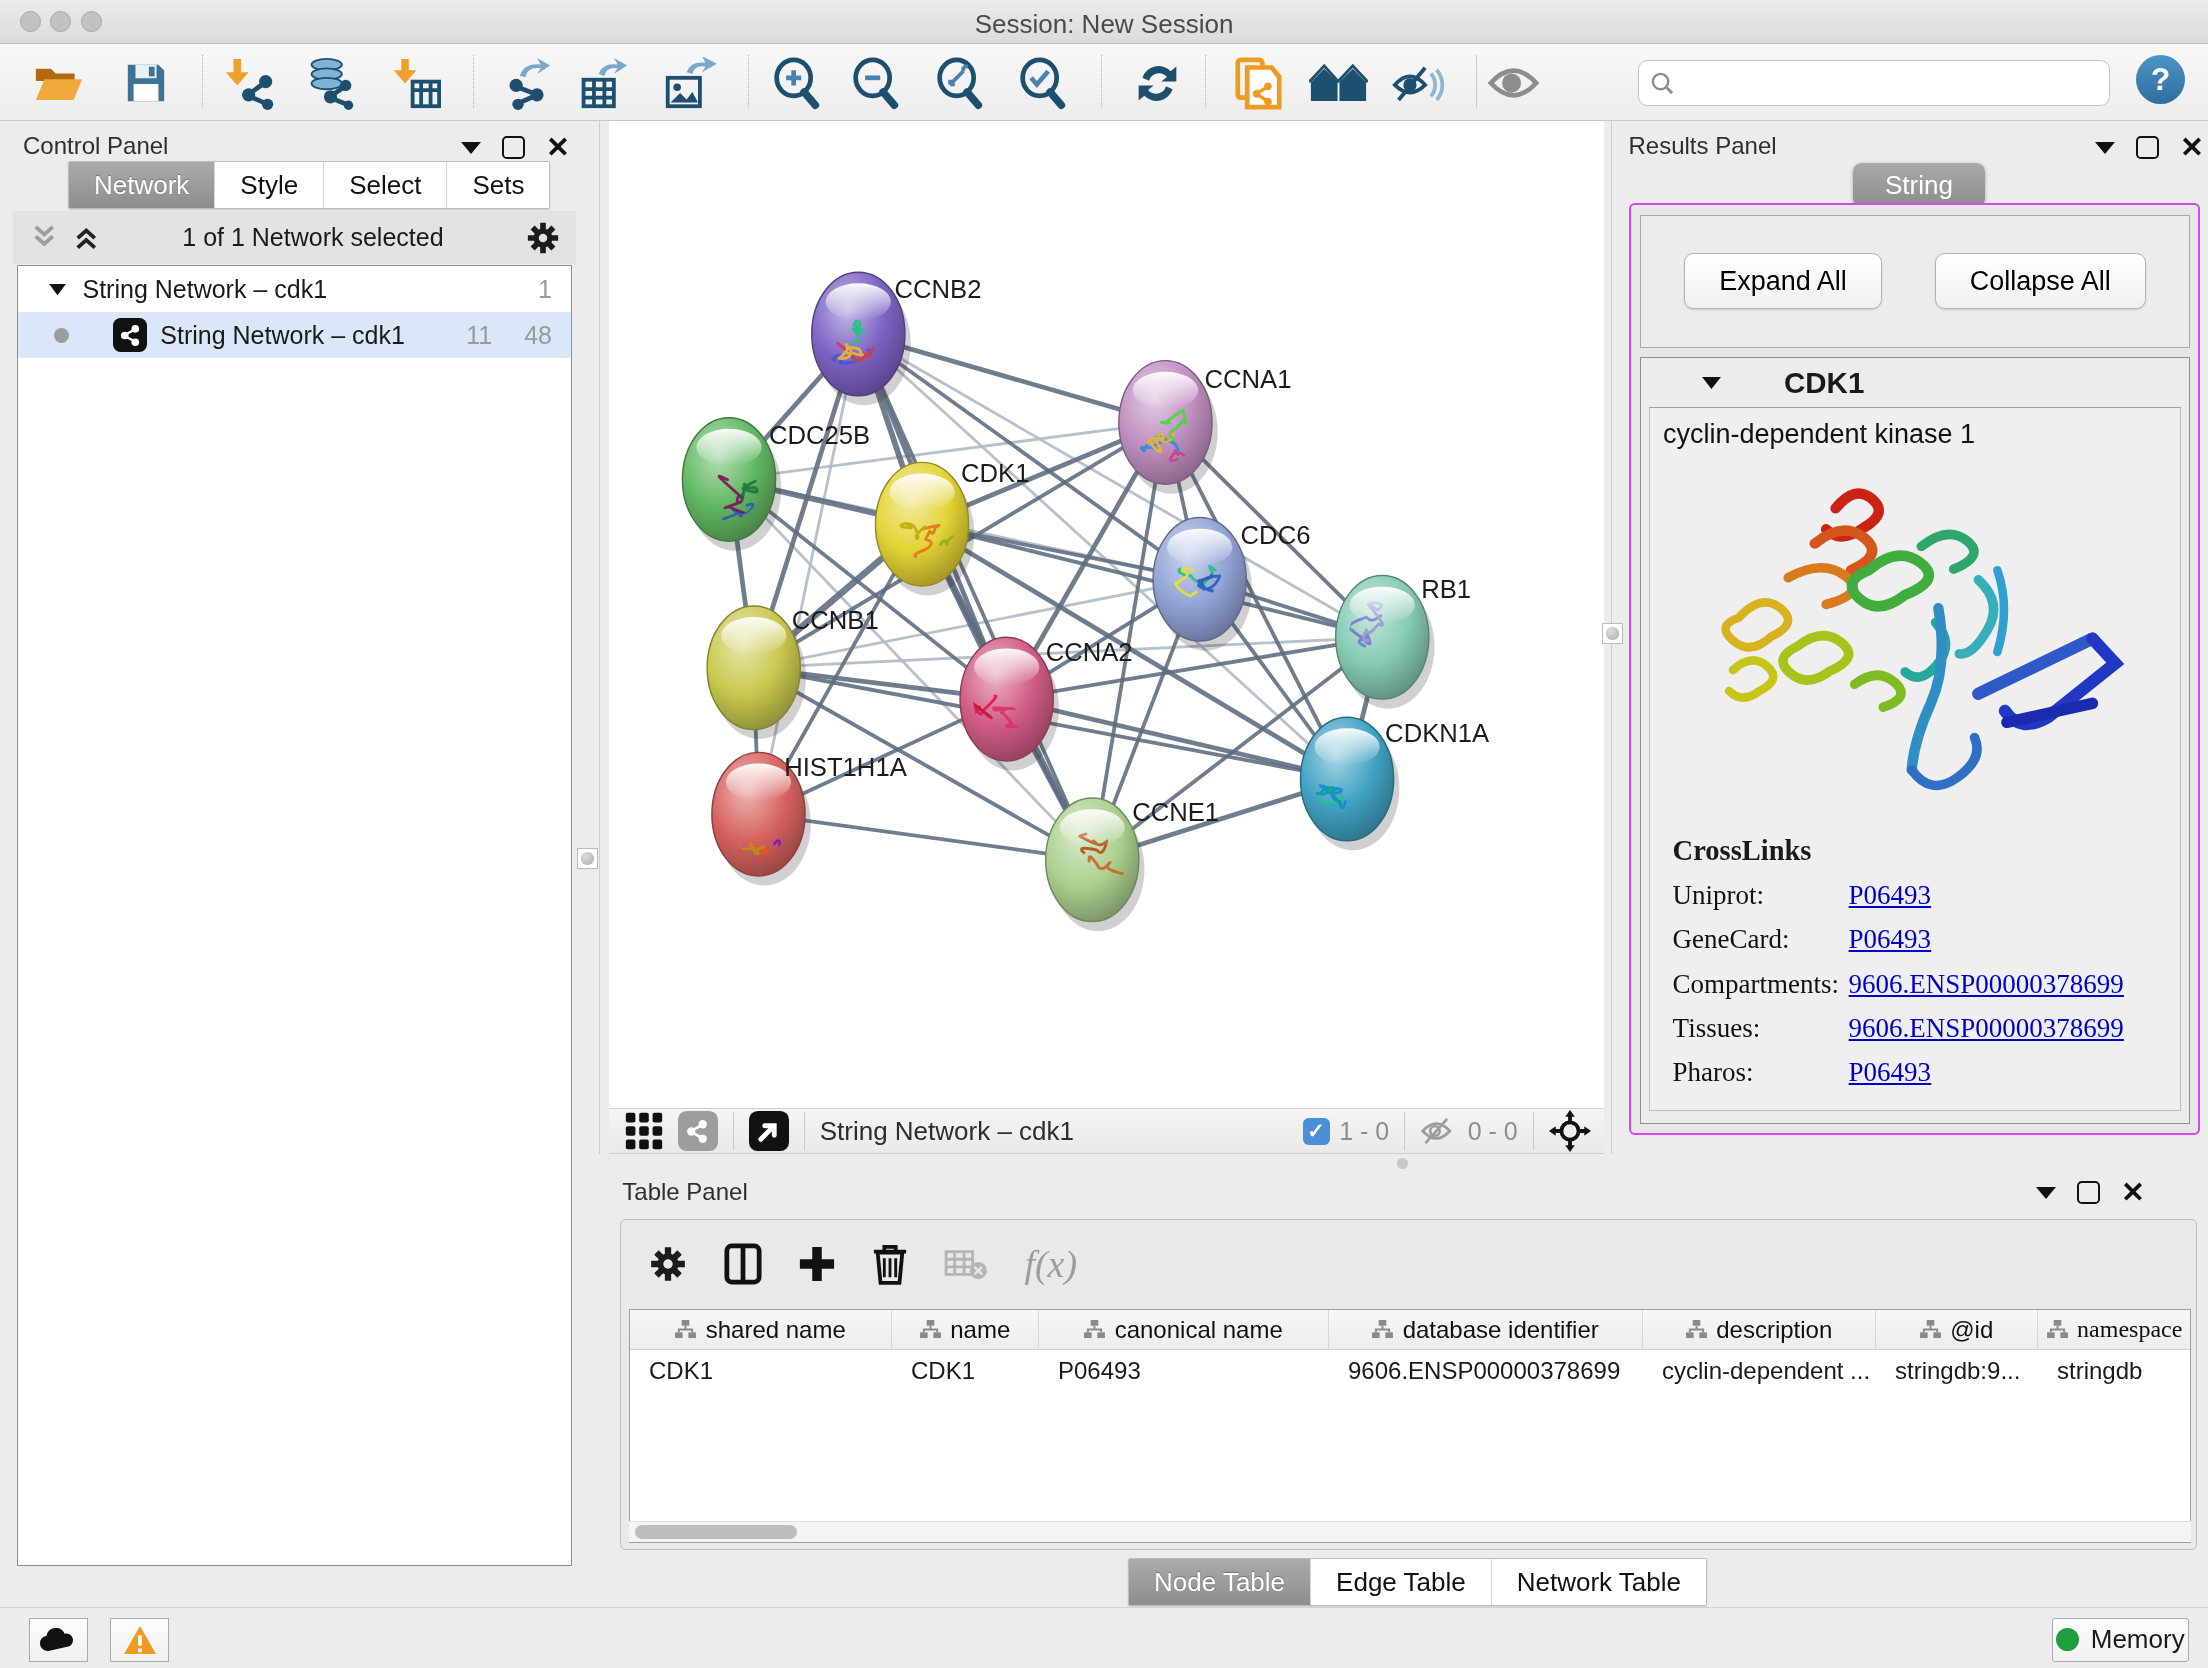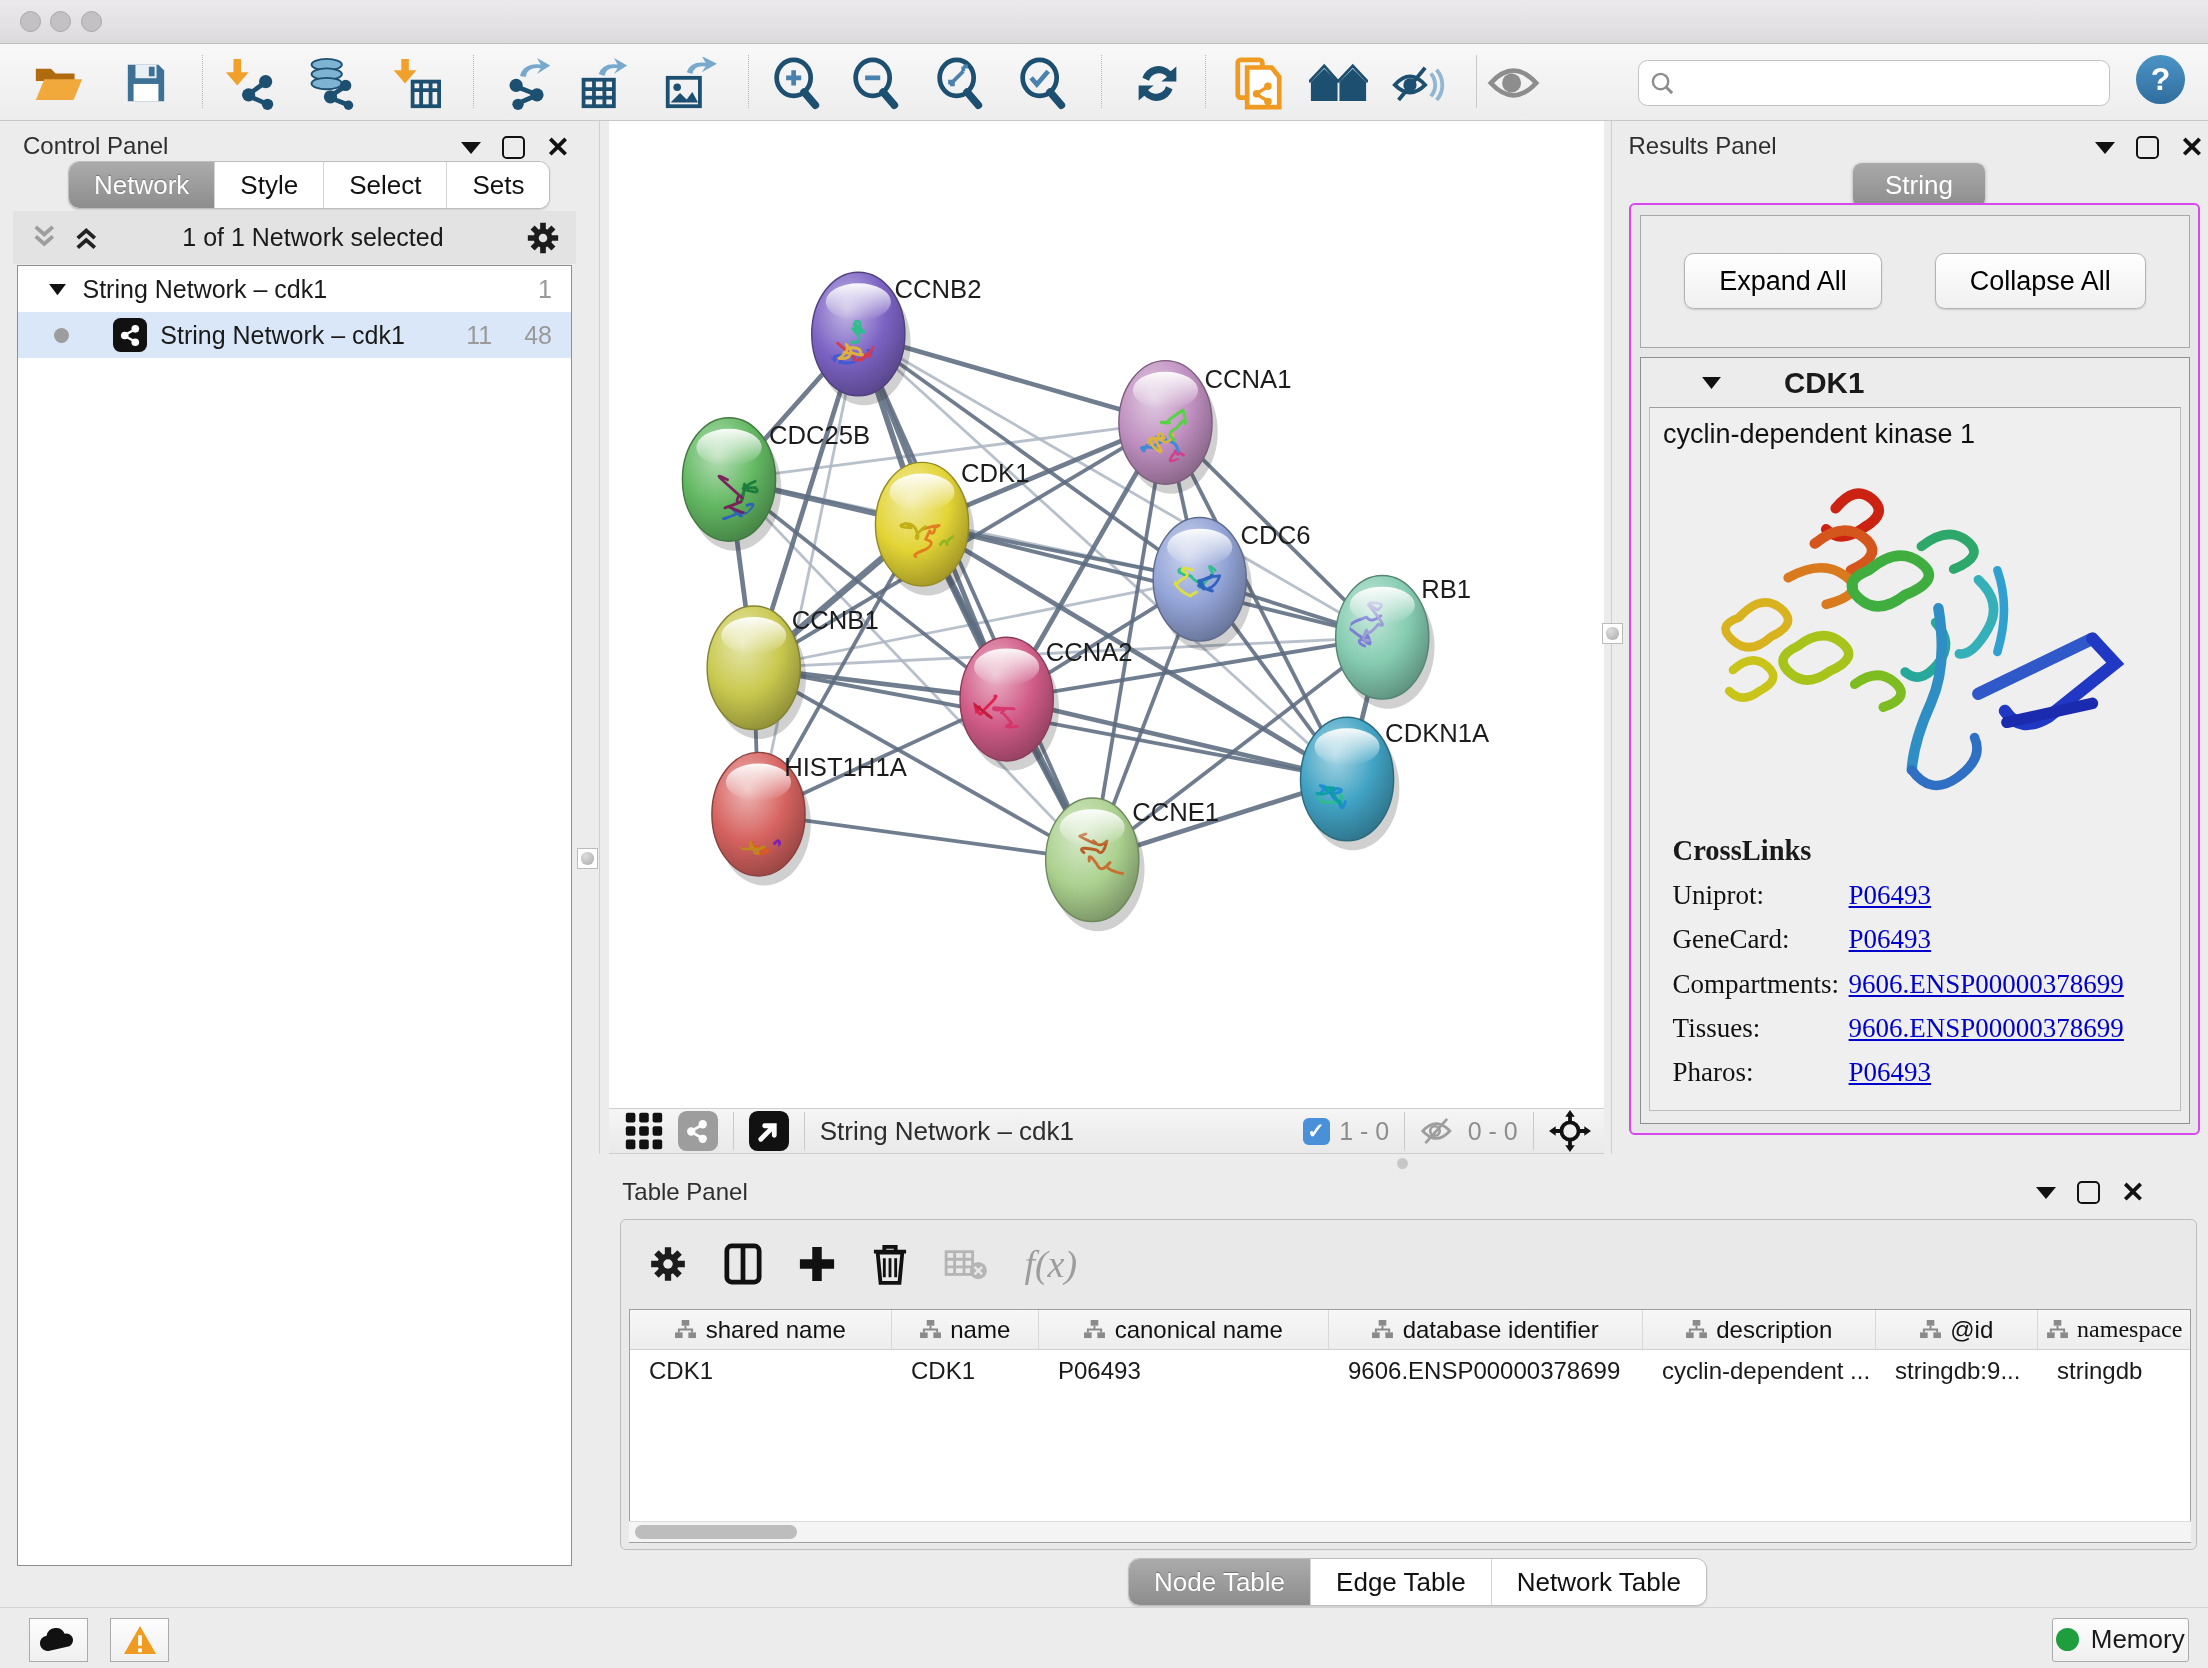--- a/index.html
+++ b/index.html
@@ -22,21 +22,21 @@
 
   
   .panel-title { font-size:24px; color:#2e2e2e; }
   .panel-ctl { display:flex; gap:21px; align-items:center; }
   .float-box { width:23px; height:23px; border:2.9px solid #111; border-radius:4.8px; }
   .closex { font-size:28.5px; font-weight:bold; color:#111; line-height:23px; }
   .dd-arrow { width:0; height:0; border-left:10.5px solid transparent; border-right:10.5px solid transparent; border-top:12.4px solid #111; }
 
   
   #control-panel { left:0; top:121px; width:590px; height:1473px; }
-  .tabgroup { display:flex; background:#fff; border:1px solid #bdbdbd; border-radius:11px; overflow:hidden; box-shadow:0 1px 1.9px rgba(0,0,0,.15); }
+  .tabgroup { display:flex; background:#fff; border:1px solid #bdbdbd; border-radius:2px; overflow:hidden; box-shadow:0 1px 1.9px rgba(0,0,0,.15); }
   .tab { font-size:26px; padding:7.6px 25px; color:#111; background:#fff; border-right:1px solid #d5d5d5; }
   .tab:last-child { border-right:none; }
   .tab.selected { background:linear-gradient(#ababab,#8d8d8d); color:#fff; text-shadow:0 -1px 1px rgba(0,0,0,.3); }
   #cp-selector { left:13.3px; top:90px; width:563px; height:53px; background:#e3e3e3; display:flex; align-items:center; font-size:25px; }
   #cp-tree { left:17px; top:144px; width:555px; height:1301px; background:#fff; border:1.9px solid #8f8f8f; }
   .tree-row { height:46px; display:flex; align-items:center; font-size:25px; }
   .tree-row .count { color:#9a9a9a; }
   .tree-row.selected { background:#d9e7f8; }
   .share-badge { width:34px; height:34px; background:#111; border-radius:7.6px; display:flex; align-items:center; justify-content:center; }
   .gray-dot { width:15px; height:15px; border-radius:50%; background:#9d9d9d; }
@@ -92,20 +92,21 @@
   svg { display:block; }
   text { font-family:"Liberation Sans", sans-serif; }
 </style>
 </head>
 <body>
 
 <div id="titlebar" class="abs">
   <div class="traffic abs" style="left:20px"></div>
   <div class="traffic abs" style="left:50px"></div>
   <div class="traffic abs" style="left:81px"></div>
+  <div id="win-title" class="abs">Session: New Session</div>
 </div>
 
 <div id="toolbar" class="abs">
   <div class="tbtn abs" style="left:28.5px">
     <svg width="51" height="44" viewBox="0 0 54 46">
       <path d="M3 8 h16 l5 5 h20 v8 H3 z" fill="#b06a10"></path>
       <path d="M3 41 L12 19 h40 L43 41 z" fill="#f2a93c"></path>
     </svg>
   </div>
   <div class="tbtn abs" style="left:116px">

